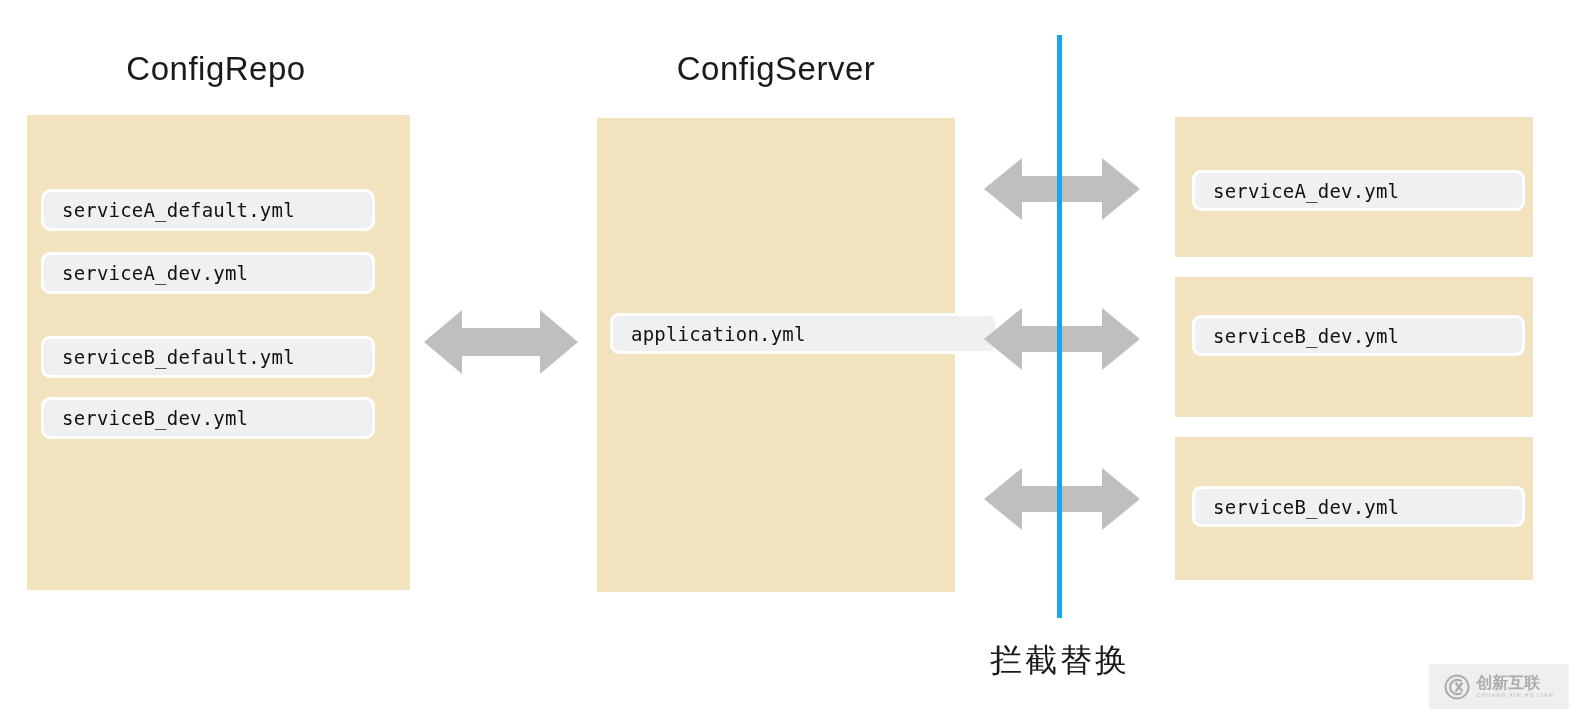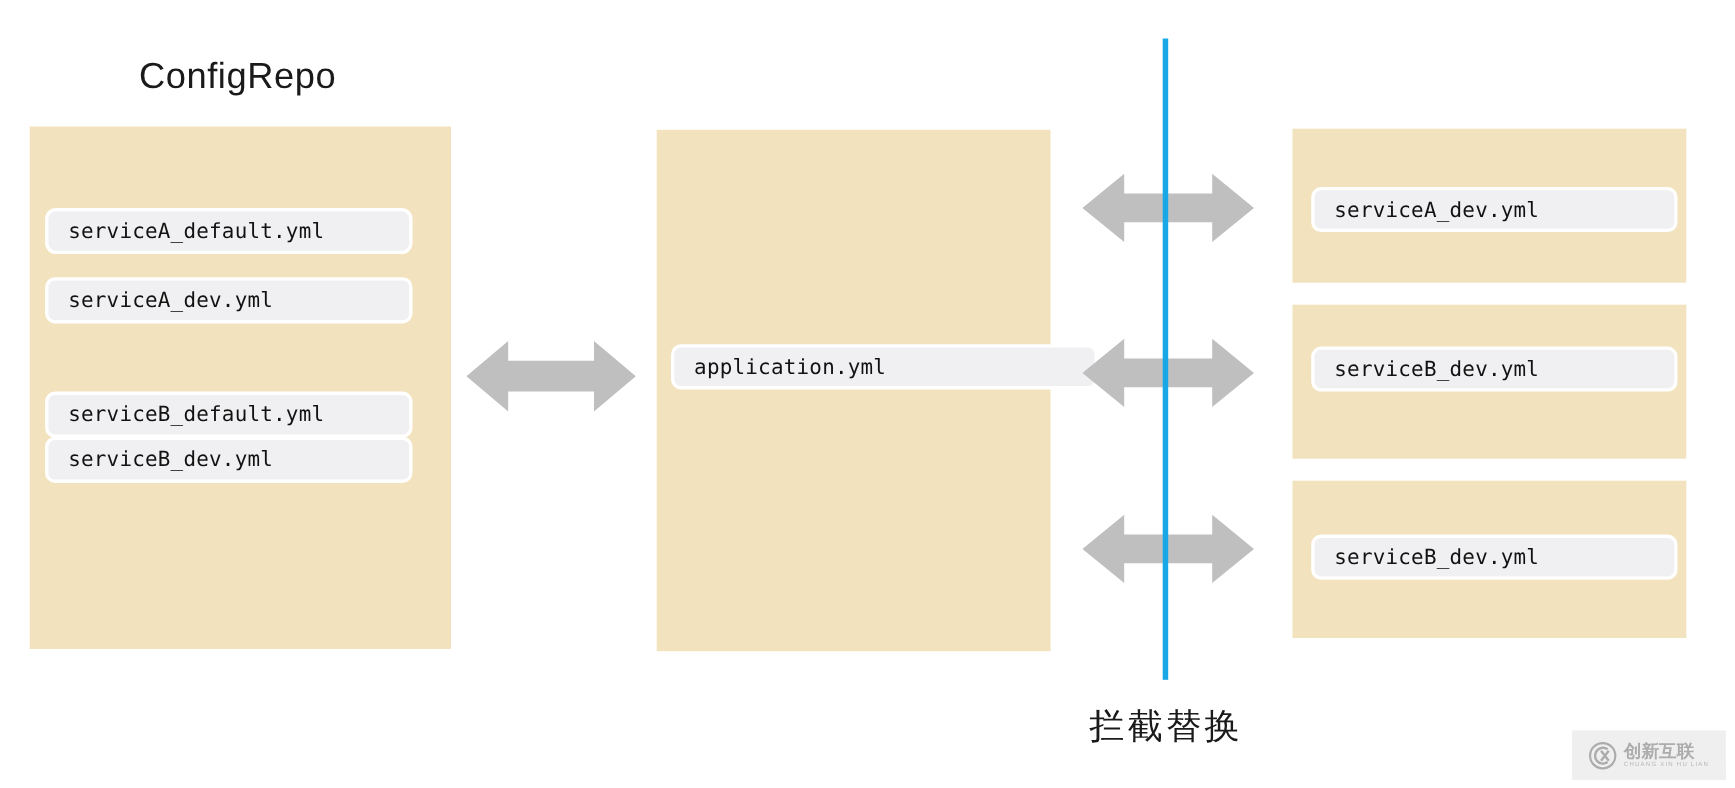--- a/index.html
+++ b/index.html
@@ -62,21 +62,21 @@
     padding-left: 18px;
     white-space: nowrap;
   }
   .chip-repo {
     left: 41px;
     width: 334px;
     height: 42px;
   }
   #chip-repo-0 { top: 189px; border-radius: 10px; }
   #chip-repo-1 { top: 252px; }
-  #chip-repo-2 { top: 356px; }
+  #chip-repo-2 { top: 336px; }
   #chip-repo-3 { top: 397px; }
   #chip-repo-4 { top: 473px; }
 
   #chip-server-0 {
     left: 610px;
     top: 313px;
     width: 388px;
     height: 41px;
   }
 
@@ -160,20 +160,21 @@
     white-space: nowrap;
     margin-top: 2px;
   }
 </style>
 </head>
 <body>
 
 <div id="canvas">
 
   <div id="title-repo" class="col-title">ConfigRepo</div>
+  <div id="title-server" class="col-title">ConfigServer</div>
 
   <div id="panel-repo" class="panel"></div>
   <div id="chip-repo-0" class="chip chip-repo">serviceA_default.yml</div>
   <div id="chip-repo-1" class="chip chip-repo">serviceA_dev.yml</div>
   <div id="chip-repo-2" class="chip chip-repo">serviceB_default.yml</div>
   <div id="chip-repo-3" class="chip chip-repo">serviceB_dev.yml</div>
 
   <div id="arrow-repo-server" class="arrow">
     <svg width="154" height="72" viewBox="0 0 154 72">
       <path d="M0,36 L38,4 L38,22 L116,22 L116,4 L154,36 L116,68 L116,50 L38,50 L38,68 Z" fill="#BFBFBF"></path>

